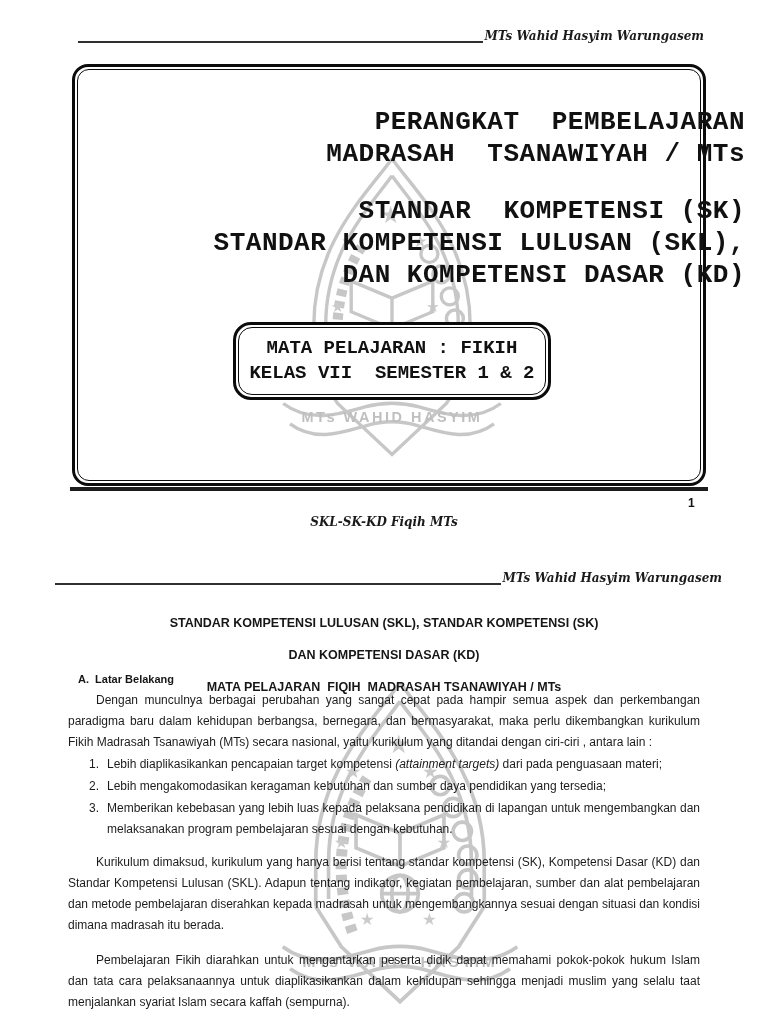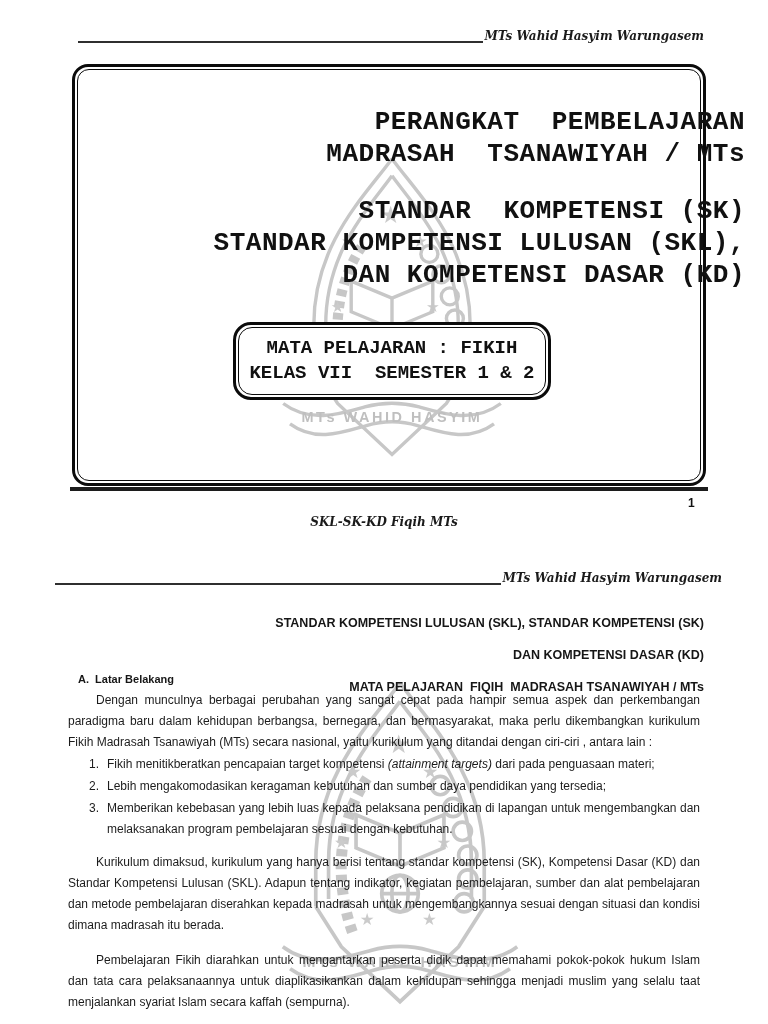--- a/index.html
+++ b/index.html
@@ -44,21 +44,21 @@
     font-family:"DejaVu Serif",serif;font-style:italic;font-weight:bold;font-size:12px;color:#1a1a1a;margin-top:20px;
   }
   .footer1-page{position:absolute;left:688px;top:496px;font-size:12px;font-weight:bold;}
   
   .p2-header{left:55px;top:571px;width:667px;}
   .wm2{left:178px;top:672px;width:444px;height:348px;}
   .p2-title{
     position:absolute;left:64px;top:599px;width:640px;text-align:center;
     font-weight:bold;font-size:12.5px;line-height:16px;white-space:pre-line;color:#161616;
   }
-  .p2-title div{white-space:pre;text-align:right;}
+  .p2-title div{white-space:pre;}
   .sec-heading{
     position:absolute;left:78px;top:673px;font-size:11px;font-weight:bold;white-space:pre;color:#161616;
   }
   .p2-body{
     position:absolute;left:68px;top:690px;width:632px;
     font-size:12px;line-height:21px;text-align:justify;color:#1c1c1c;
   }
   .p2-body p{margin:0;text-indent:28px;}
   .p2-body .para2{margin-top:12px;}
   .p2-body .para3{margin-top:14px;}
@@ -175,21 +175,21 @@
   </div>
 
   <div class="sec-heading">A.  Latar Belakang</div>
 
   <div class="p2-body">
     <p>Dengan munculnya berbagai perubahan yang sangat cepat pada hampir semua aspek dan perkembangan paradigma baru dalam kehidupan berbangsa, bernegara, dan bermasyarakat, maka perlu dikembangkan kurikulum Fikih Madrasah Tsanawiyah (MTs) secara nasional, yaitu kurikulum yang ditandai dengan ciri-ciri , antara lain :</p>
 
     <div class="list">
       <div class="li">
         <span class="li-num">1.</span>
-        <span class="li-txt"><span>Fikih menitikberatkan pencapaian target kompetensi </span><span class="it">(attainment targets)</span><span> dari pada penguasaan materi;</span></span>
+        <span class="li-txt"><span>Lebih diaplikasikankan pencapaian target kompetensi </span><span class="it">(attainment targets)</span><span> dari pada penguasaan materi;</span></span>
       </div>
       <div class="li">
         <span class="li-num">2.</span>
         <span class="li-txt"><span>Lebih mengakomodasikan keragaman kebutuhan dan sumber daya pendidikan yang tersedia;</span><span class="it"></span><span></span></span>
       </div>
       <div class="li">
         <span class="li-num">3.</span>
         <span class="li-txt"><span>Memberikan kebebasan yang lebih luas kepada pelaksana pendidikan di lapangan untuk mengembangkan dan melaksanakan program pembelajaran sesuai dengan kebutuhan.</span><span class="it"></span><span></span></span>
       </div>
     </div>

